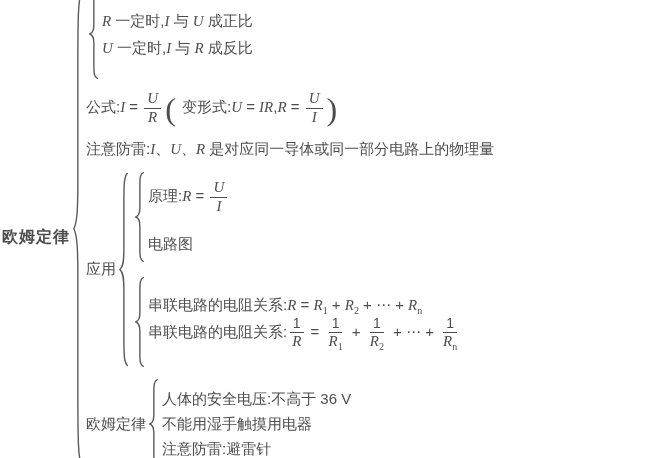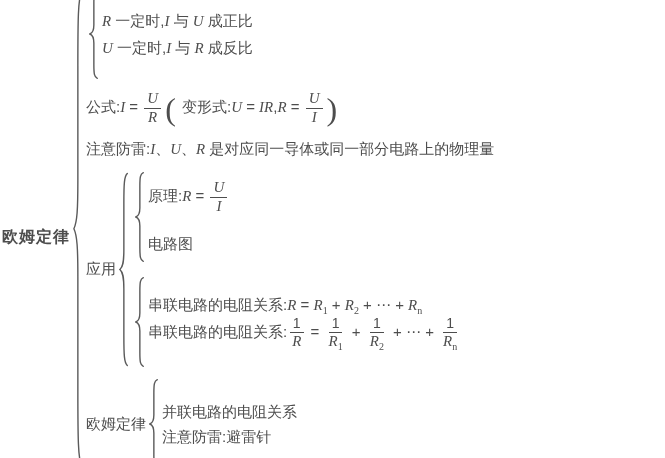--- a/index.html
+++ b/index.html
@@ -130,20 +130,21 @@
       </div>
 
       <div class="group">
         <div class="label">欧姆定律</div>
         <div class="brace-wrap">
           <svg viewBox="0 0 10 100" preserveAspectRatio="none" aria-hidden="true">
             <path d="M9.2 0.8 C5.8 2.2 5.4 6 5.4 16 L5.4 40 C5.4 46 4.6 48.6 1 50 C4.6 51.4 5.4 54 5.4 60 L5.4 84 C5.4 94 5.8 97.8 9.2 99.2" fill="none" stroke="#5a5a5a" stroke-width="1.4" stroke-linecap="round" vector-effect="non-scaling-stroke"></path>
           </svg>
         </div>
         <div class="body safety-body">
-          <div class="line"><span class="rt">并联电路的电阻关系</span></div>
+          <div class="line"><span class="rt">人体的安全电压:不高于 36 V</span></div>
+          <div class="line"><span class="rt">不能用湿手触摸用电器</span></div>
           <div class="line"><span class="rt">注意防雷:避雷针</span></div>
         </div>
       </div>
 
     </div>
   </div>
 </div>
 
 </body></html>

